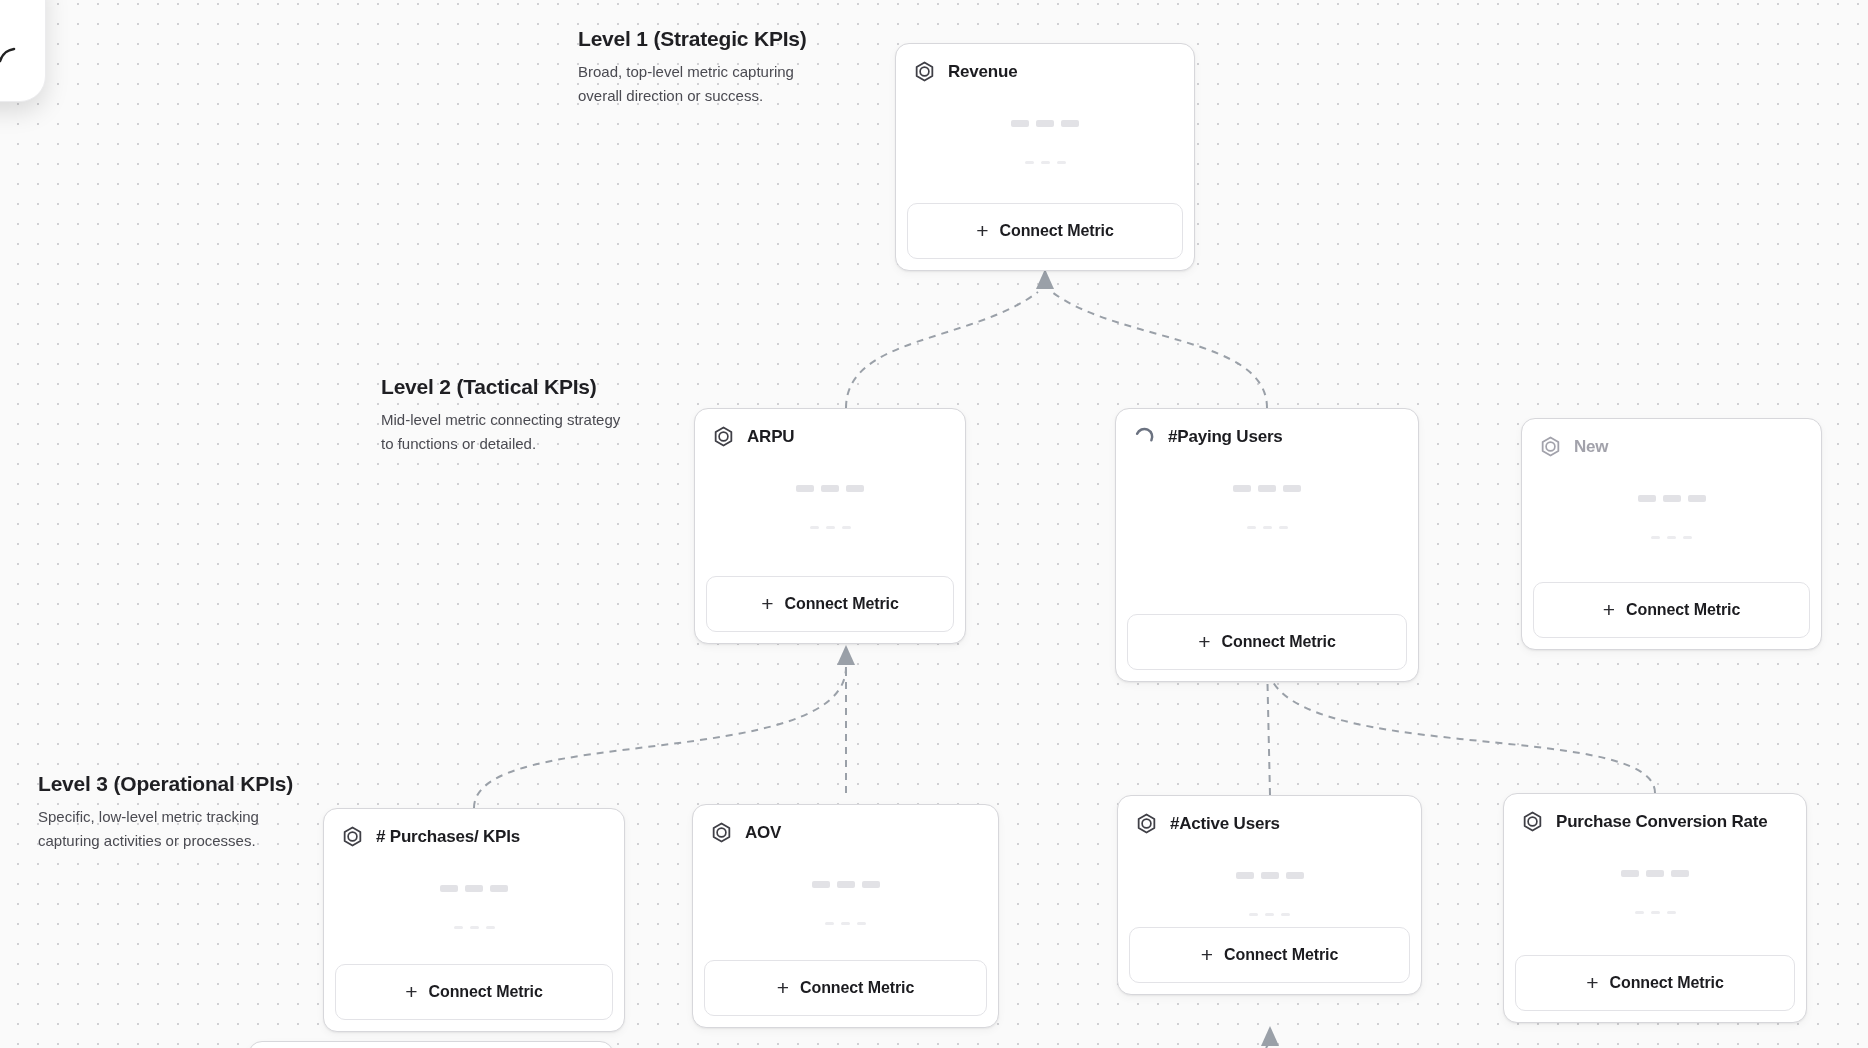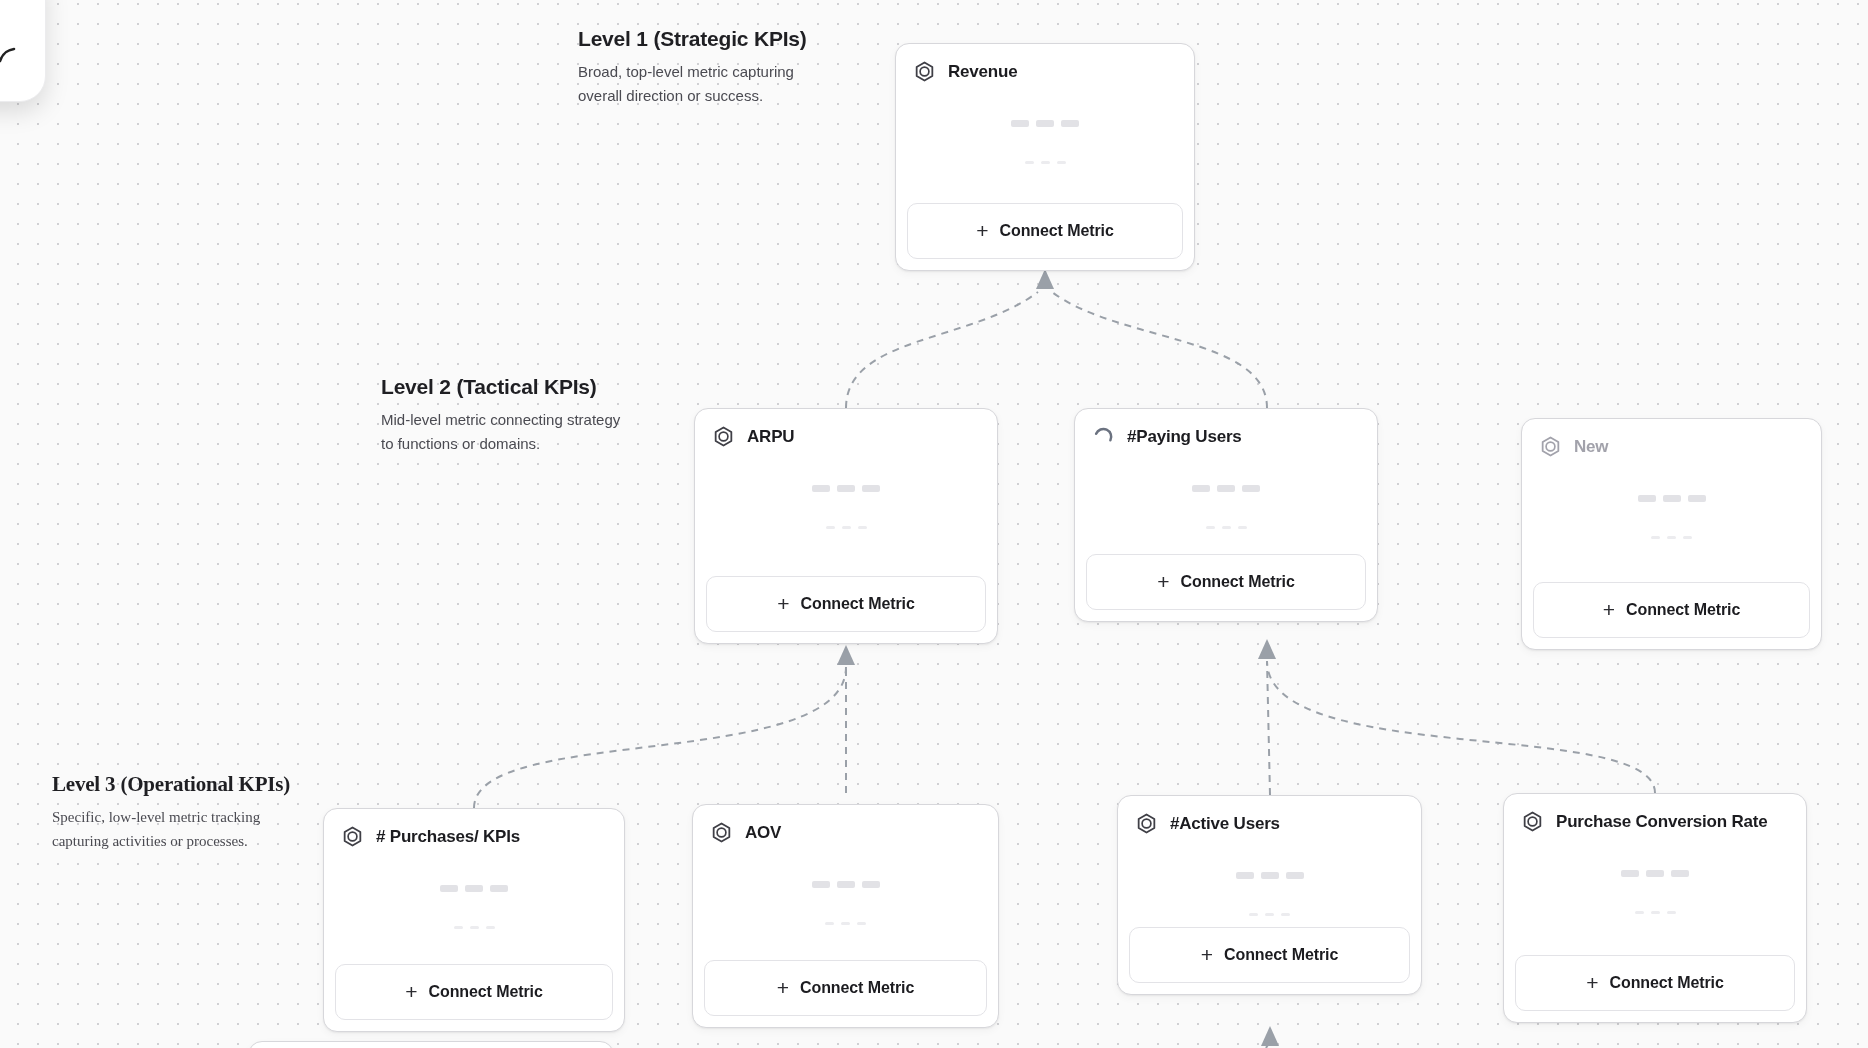--- a/index.html
+++ b/index.html
@@ -155,23 +155,23 @@
       <polygon points="1270,1026 1261,1046 1279,1046"></polygon>
     </g>
   </svg>
 
   <div class="level-label" style="left:578px; top:27px; width:248px;">
     <h2>Level 1 (Strategic KPIs)</h2>
     <p>Broad, top-level metric capturing overall direction or success.</p>
   </div>
   <div class="level-label" style="left:381px; top:375px; width:250px;">
     <h2>Level 2 (Tactical KPIs)</h2>
-    <p>Mid-level metric connecting strategy to functions or domains.</p>
-  </div>
-  <div class="level-label" style="left:52px; top:772px; width:254px;font-family:Liberation Serif, serif;">
+    <p>Mid-level metric connecting strategy to functions or detailed.</p>
+  </div>
+  <div class="level-label" style="left:38px; top:772px; width:254px;">
     <h2>Level 3 (Operational KPIs)</h2>
     <p>Specific, low-level metric tracking capturing activities or processes.</p>
   </div>
 
   <div class="card" style="left:895px; top:43px; width:300px; height:228px;">
     <div class="card-head">
       <span class="card-icon">
         <svg width="23" height="23" viewBox="0 0 22 22">
             <polygon points="11,2.3 18.5,6.65 18.5,15.35 11,19.7 3.5,15.35 3.5,6.65" fill="none" stroke="#3f3f46" stroke-width="1.7" stroke-linejoin="round"></polygon>
             <circle cx="11" cy="11" r="4.2" fill="none" stroke="#3f3f46" stroke-width="1.6"></circle>
@@ -188,21 +188,21 @@
         <i></i>
         <i></i>
         <i></i>
       </div>
     <button class="connect-btn">
       <span class="plus">+</span>
       <span class="btn-label">Connect Metric</span>
     </button>
   </div>
 
-  <div class="card" style="left:694px; top:408px; width:304px; height:236px;">
+  <div class="card" style="left:694px; top:408px; width:272px; height:236px;">
     <div class="card-head">
       <span class="card-icon">
         <svg width="23" height="23" viewBox="0 0 22 22">
             <polygon points="11,2.3 18.5,6.65 18.5,15.35 11,19.7 3.5,15.35 3.5,6.65" fill="none" stroke="#3f3f46" stroke-width="1.7" stroke-linejoin="round"></polygon>
             <circle cx="11" cy="11" r="4.2" fill="none" stroke="#3f3f46" stroke-width="1.6"></circle>
           </svg>
       </span>
       <span class="card-title">ARPU</span>
     </div>
     <div class="sk-row r1">
@@ -214,21 +214,21 @@
         <i></i>
         <i></i>
         <i></i>
       </div>
     <button class="connect-btn">
       <span class="plus">+</span>
       <span class="btn-label">Connect Metric</span>
     </button>
   </div>
 
-  <div class="card" style="left:1074px; top:408px; width:304px; height:214px;">
+  <div class="card" style="left:1115px; top:408px; width:304px; height:274px;">
     <div class="card-head">
       <span class="card-icon">
         <svg width="23" height="23" viewBox="0 0 22 22">
             <path d="M 3.95 8.4 A 7.5 7.5 0 1 1 17.6 14.6" fill="none" stroke="#6b7280" stroke-width="2.4" stroke-linecap="round"></path>
           </svg>
       </span>
       <span class="card-title">#Paying Users</span>
     </div>
     <div class="sk-row r1">
         <i></i>

